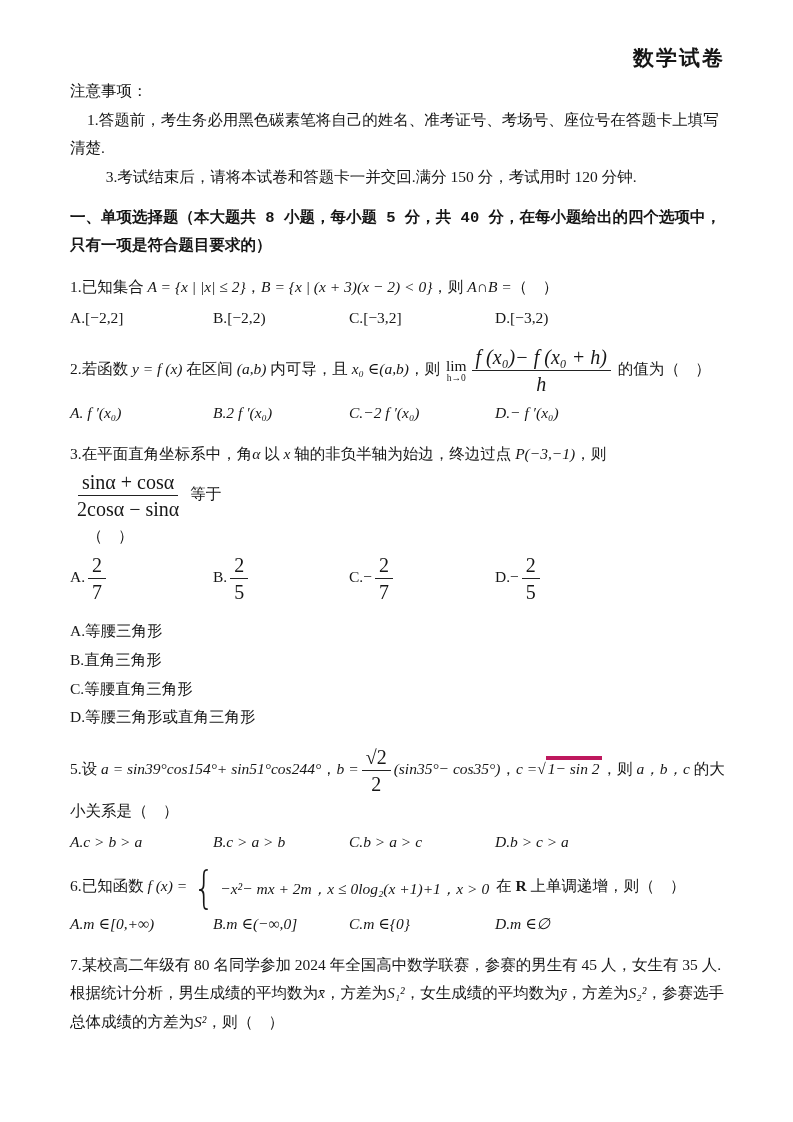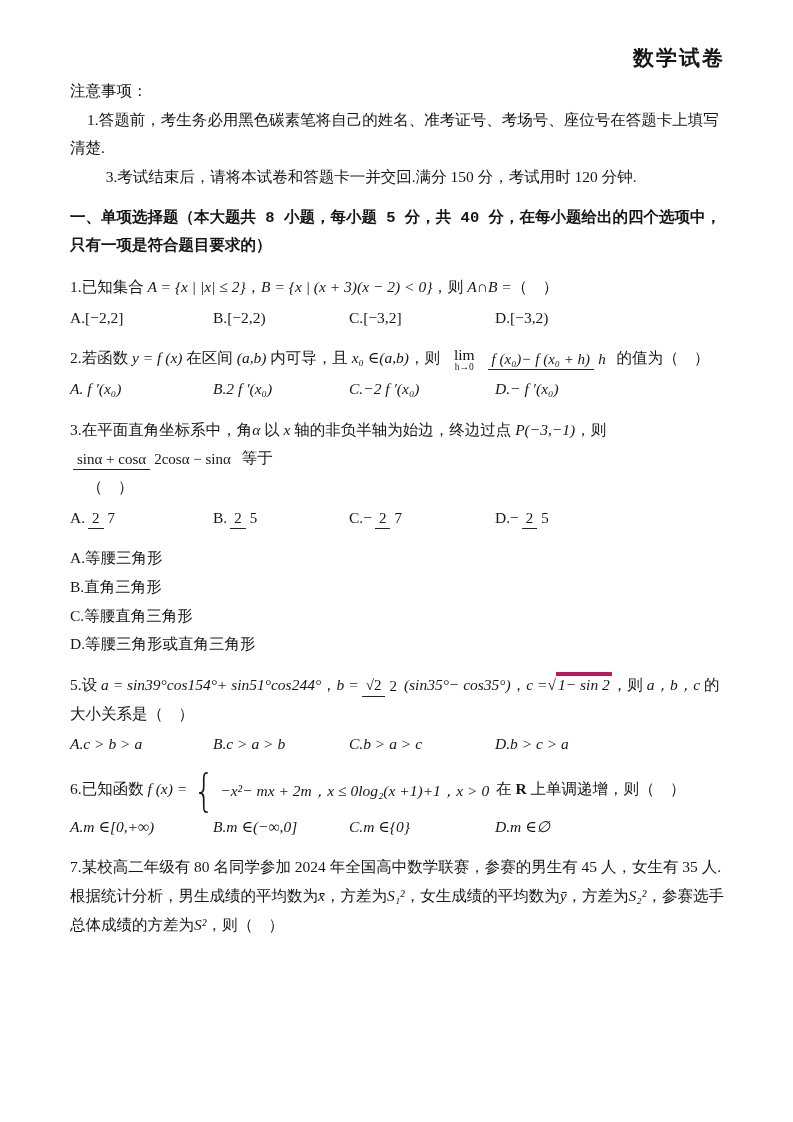--- a/index.html
+++ b/index.html
@@ -11,24 +11,24 @@
   }
   .page { padding:44px 68px 0 70px; }
   .title { font-size:21px; font-weight:700; text-align:right; letter-spacing:2px; margin-bottom:5px; }
   .stem, .notice p, .opts4, .opt-line, .section-head, .paren-line { font-size:15.5px; line-height:1.85; }
   .indent1 { text-indent:1.1em; }
   .indent2 { text-indent:2.3em; }
   .section-head { font-weight:700; margin-top:12px;font-family:Liberation Mono, monospace; }
   .q { margin-top:12px; }
   .m { font-style:italic; }
   .opts4 { display:grid; grid-template-columns:143px 136px 146px auto; margin-top:2px; align-items:center; }
-  .frac { display:inline-flex; flex-direction:row; align-items:center; vertical-align:middle; margin:0 3px; line-height:1.3; font-size:15px; }
+  .frac { display:inline-flex; flex-direction:column; align-items:center; vertical-align:middle; margin:0 3px; line-height:1.3; font-size:20px; }
   .frac .num { padding:0 4px; border-bottom:1px solid #222; }
   .frac .den { padding:0 4px; }
-  .lim { display:inline-flex; flex-direction:column; align-items:center; vertical-align:middle; line-height:1.05; margin:0 10px; font-style:normal; }
+  .lim { display:inline-flex; flex-direction:column; align-items:center; vertical-align:middle; line-height:1.05; margin:0 2px; font-style:normal; }
   .lim-sub { font-size:9.5px;font-family:Liberation Serif, serif; }
   .sqrt { white-space:nowrap; }
   .sqrt .sym { font-style:normal; }
   .sqrt .body { border-top:4px solid #be185d; padding:0 2px; }
   .cases { display:inline-flex; align-items:center; vertical-align:middle; margin:0 3px; }
   .brace { font-family:"DejaVu Sans",sans-serif; font-size:44px; font-weight:200; line-height:0.9; margin-right:2px; transform:scaleX(0.75); }
   .case-col { display:inline-flex; line-height:1.5; }
   .rbold { font-weight:700; }
   .paren-line { padding-left:1.1em; }
 </style>

